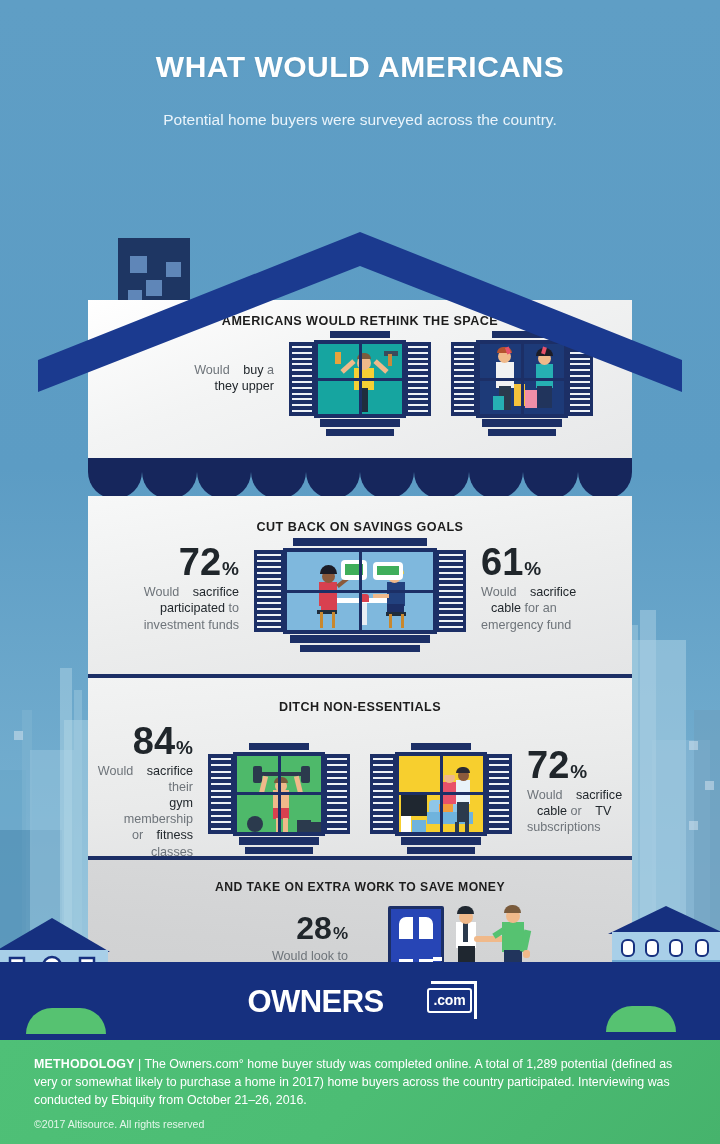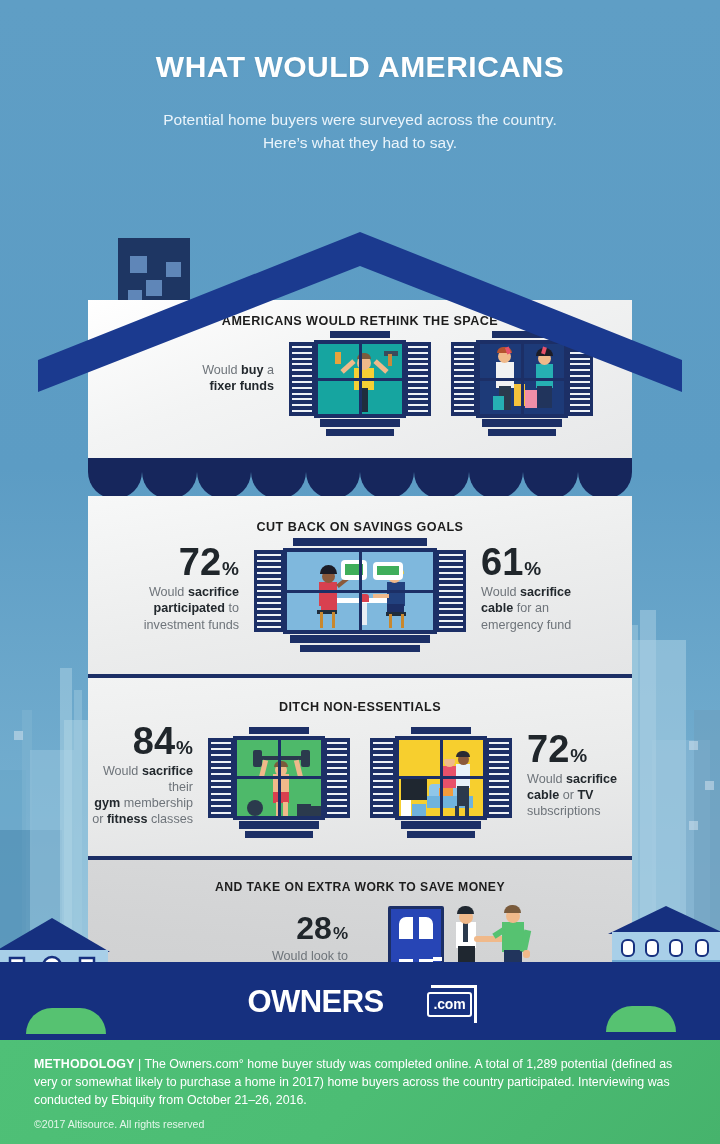--- a/index.html
+++ b/index.html
@@ -59,21 +59,21 @@
   }
   .sec-title.small { font-size:12.2px; }
 
   .row { display:flex; align-items:center; justify-content:center; gap:10px; padding-top:6px;}
   .stat { width:152px; }
   .stat.left { text-align:right; }
   .stat.right { text-align:left; }
   .pct { color:#20262b; font-weight:bold; line-height:.92; font-size:38px; }
   .pct .sym { font-size:19px; font-weight:bold; margin-left:1px;}
   .desc { color:#6e747a; font-size:12.6px; line-height:1.28; margin-top:4px; }
-  .desc b { color:#22282d; font-weight:bold; }
+  .desc b { color:#22282d; font-weight:normal;margin-left:10px; }
 
   
   .window { position:relative; }
   .wframe { position:relative; border:4px solid #1c2f66; background:#16a5a0; }
   .wpane-h { position:absolute; left:0; right:0; height:3px; background:#1c2f66; top:50%; margin-top:-1.5px;}
   .wpane-v { position:absolute; top:0; bottom:0; width:3px; background:#1c2f66; left:50%; margin-left:-1.5px;}
   .whead { position:absolute; height:7px; background:#1c2f66; left:14%; right:14%; top:-13px; }
   .wsill1 { position:absolute; height:8px; background:#1c2f66; left:2%; right:2%; bottom:-13px; }
   .wsill2 { position:absolute; height:7px; background:#1c2f66; left:9%; right:9%; bottom:-22px; }
   .shutter {
@@ -94,21 +94,21 @@
   }
   .door .lite { position:absolute; background:#ffffff; border:2px solid #2745b5;}
   .knob { position:absolute; width:9px; height:4px; background:#ffffff; right:-1px; top:48px;}
 
   
   .base {
     position:absolute; left:0; top:962px; width:720px; height:78px;
     background:#16307f; z-index:7;
   }
   .logo { position:absolute; left:0; top:984px; width:720px; text-align:center; z-index:9; }
-  .logo-inner { display:inline-flex; align-items:flex-end;gap:41px; }
+  .logo-inner { display:inline-flex; align-items:center;gap:41px; }
   .logo-word { color:#ffffff; font-size:31px; font-weight:bold; letter-spacing:-.6px; }
   .logo-box {
     position:relative; margin-left:2px; margin-bottom:3px;
     border:2.5px solid #ffffff; border-radius:3px; padding:1px 5px 2px 5px;
   }
   .logo-box span { color:#ffffff; font-size:14px; font-weight:bold; letter-spacing:-.2px; }
   .logo-pole { position:absolute; right:-7px; top:-9px; width:3px; height:38px; background:#ffffff;}
   .logo-top { position:absolute; left:2px; right:-7px; top:-9px; height:3px; background:#ffffff;}
 
   
@@ -156,21 +156,20 @@
     <div class="win-dot" style="left:14px;bottom:300px;width:9px;height:9px"></div>
     <div class="win-dot" style="left:104px;bottom:215px;width:9px;height:9px"></div>
   </div>
 
   <div class="header">
     <div class="title">
       <div>WHAT WOULD AMERICANS</div>
     </div>
     <div class="subtitle">
       <div>Potential home buyers were surveyed across the country.</div>
-      <div>Here’s what they had to say.</div>
     </div>
   </div>
 
   <div class="chimney">
     <i style="left:12px;top:18px;width:17px;height:17px;"></i>
     <i style="left:48px;top:24px;width:15px;height:15px;"></i>
     <i style="left:28px;top:42px;width:16px;height:16px;"></i>
     <i style="left:10px;top:52px;width:14px;height:14px;"></i>
     <i style="left:42px;top:64px;width:16px;height:16px;"></i>
     <i style="left:12px;top:84px;width:16px;height:16px;"></i>
@@ -182,21 +181,21 @@
     <div class="roof-wrap">
       <svg width="644" height="160" viewBox="0 0 644 160">
         <polygon points="322,0 644,128 644,160 322,34 0,160 0,128" fill="#1b3a8f"></polygon>
       </svg>
     </div>
 
     <div class="floor f1">
       <div class="sec-title">AMERICANS WOULD RETHINK THE SPACE</div>
       <div class="row">
         <div class="stat left">
-          <div class="desc">Would <b>buy</b> a<br><b>fixer funds</b></div>
+          <div class="desc">Would <b>buy</b> a<br><b>they upper</b></div>
         </div>
 
         <div class="window" style="width:92px;height:78px;margin:6px 30px 0 30px;">
           <div class="wframe" style="width:92px;height:78px;">
             <div class="whead"></div>
             <div class="scene">
               <div class="sh" style="left:36px;top:24px;width:20px;height:22px;background:#f5d034"></div>
               <div class="sh" style="left:41px;top:44px;width:9px;height:24px;background:#1f2d3d"></div>
               <div class="sh" style="left:39px;top:12px;width:14px;height:14px;border-radius:50%;background:#f0b98a"></div>
               <div class="sh" style="left:39px;top:9px;width:14px;height:6px;border-radius:6px 6px 0 0;background:#7a5b3c"></div>

